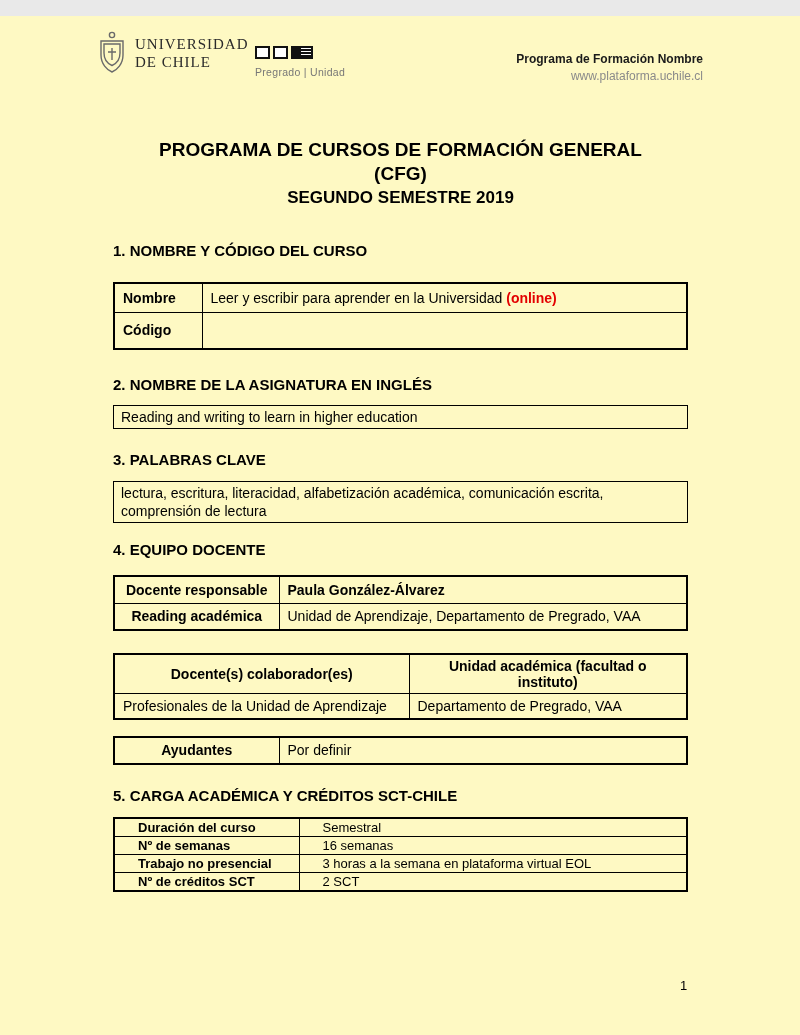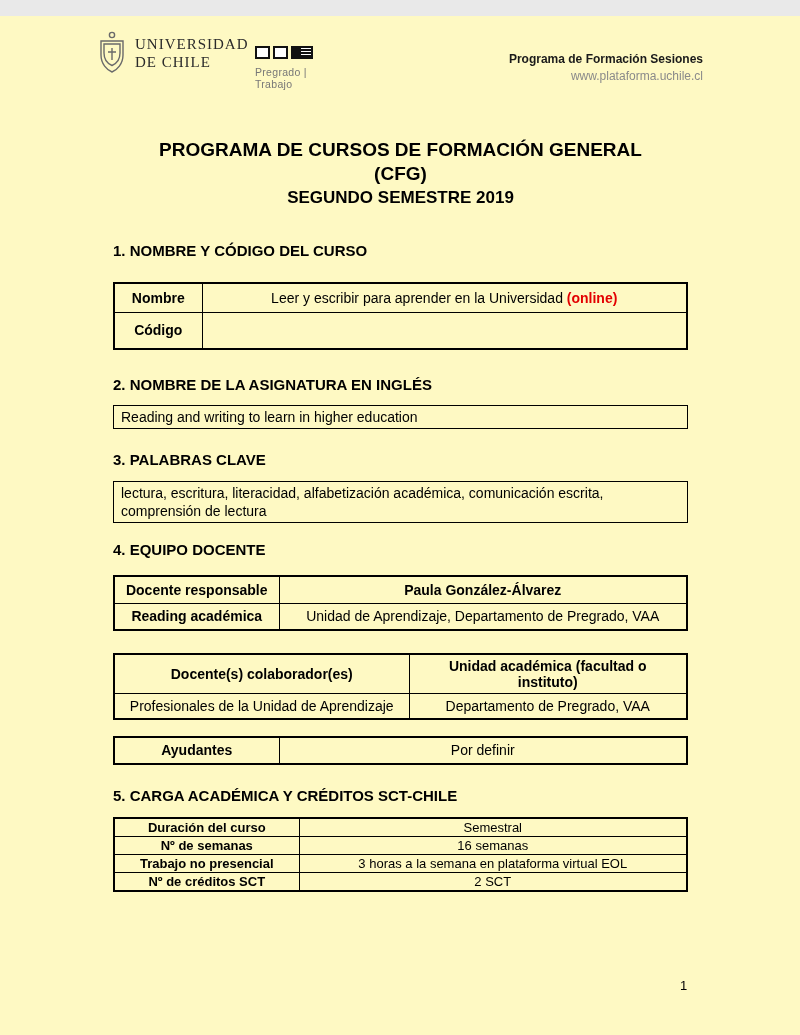--- a/index.html
+++ b/index.html
@@ -33,21 +33,21 @@
   .doc-title .t3 { font-size:17px; }
 
   .sec-h { font-size:15px; font-weight:bold; }
   .h1 { margin-top:32px; }
   .h2 { margin-top:26px; }
   .h3 { margin-top:22px; }
   .h4 { margin-top:18px; }
   .h5 { margin-top:22px; }
 
   table { border-collapse:collapse; width:100%; border:2px solid #000; }
-  td { border:1.5px solid #000; padding:3px 8px; font-size:14px; vertical-align:middle;text-align:center; }
+  td { border:1.5px solid #000; padding:3px 8px; font-size:14px; vertical-align:middle; }
   .lbl { font-weight:bold; }
   .ctr { text-align:center; }
   .bold { font-weight:bold; }
 
   .t-nombre { margin-top:23px; }
   .t-nombre .c-lbl { width:88px; }
   .t-nombre .r1 td { height:29px; }
   .t-nombre .r2 td { height:37px; }
 
   .box { border:1.5px solid #000; padding:2px 7px; font-size:14px; line-height:18px; }
@@ -98,25 +98,25 @@
     </div>
 
     <div class="pregrado">
       <div class="sq-row">
         <span class="sq-outline"></span>
         <span class="sq-outline"></span>
         <span class="sq-solid">
             <span class="stripes"></span>
           </span>
       </div>
-      <div class="pregrado-label">Pregrado | Trabajo</div>
+      <div class="pregrado-label">Pregrado | Unidad</div>
     </div>
 
     <div class="hdr-right">
-      <div class="hdr-program">Programa de Formación Sesiones</div>
+      <div class="hdr-program">Programa de Formación Nombre</div>
       <div class="hdr-site">www.plataforma.uchile.cl</div>
     </div>
   </div>
 
   <div class="content">
 
     <div class="doc-title">
       <div>PROGRAMA DE CURSOS DE FORMACIÓN GENERAL</div>
       <div>(CFG)</div>
       <div class="t3">SEGUNDO SEMESTRE 2019</div>

